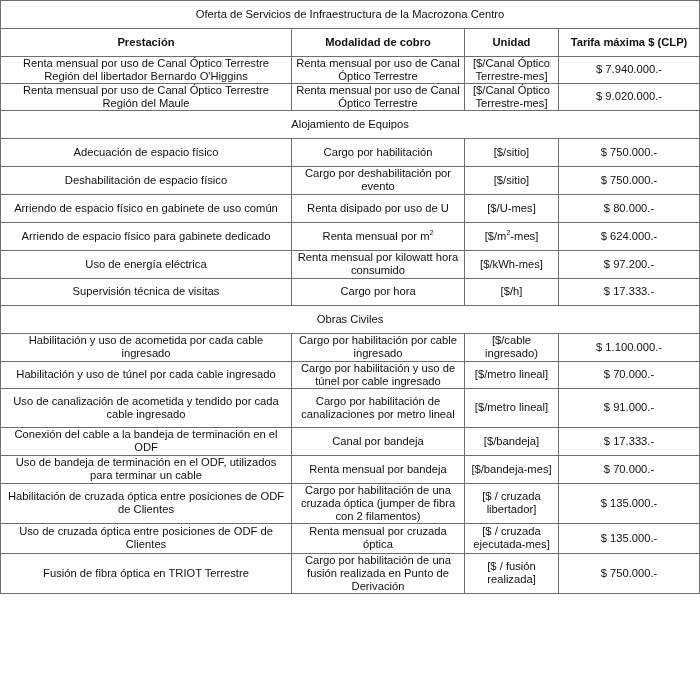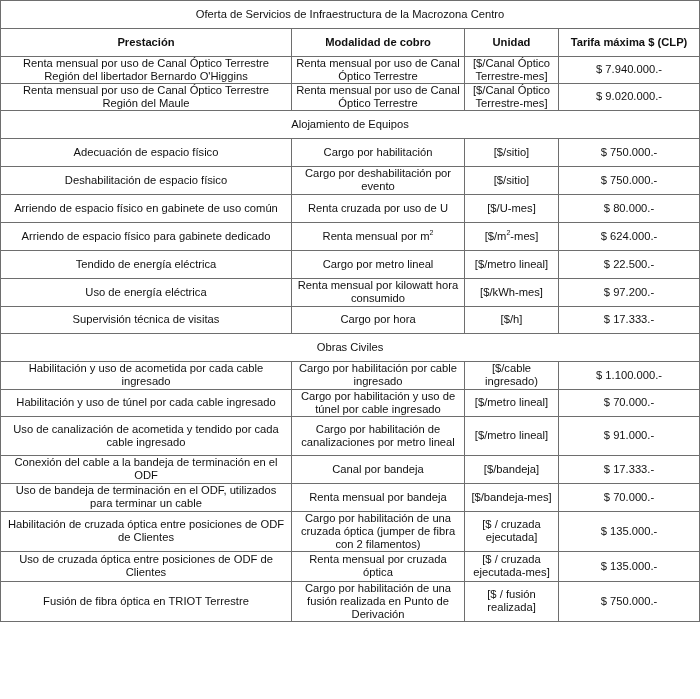--- a/index.html
+++ b/index.html
@@ -68,35 +68,29 @@
       <td>$ 750.000.-</td>
     </tr>
     <tr style="height:28px">
       <td class="outer">Deshabilitación de espacio físico</td>
       <td>Cargo por deshabilitación por evento</td>
       <td>[$/sitio]</td>
       <td>$ 750.000.-</td>
     </tr>
     <tr style="height:28px">
       <td class="outer">Arriendo de espacio físico en gabinete de uso común</td>
-      <td>Renta cruzada por uso de U</td>
+      <td>Renta disipado por uso de U</td>
       <td>[$/U-mes]</td>
       <td>$ 80.000.-</td>
     </tr>
     <tr style="height:28px">
       <td class="outer">Arriendo de espacio físico para gabinete dedicado</td>
       <td><span>Renta mensual por m</span><sup>2</sup></td>
       <td><span>[$/m</span><sup>2</sup><span>-mes]</span></td>
       <td>$ 624.000.-</td>
-    </tr>
-    <tr style="height:28px">
-      <td class="outer">Tendido de energía eléctrica</td>
-      <td>Cargo por metro lineal</td>
-      <td>[$/metro lineal]</td>
-      <td>$ 22.500.-</td>
     </tr>
     <tr style="height:28px">
       <td class="outer">Uso de energía eléctrica</td>
       <td>Renta mensual por kilowatt hora consumido</td>
       <td>[$/kWh-mes]</td>
       <td>$ 97.200.-</td>
     </tr>
     <tr style="height:27px">
       <td class="outer">Supervisión técnica de visitas</td>
       <td>Cargo por hora</td>
@@ -134,21 +128,21 @@
     <tr style="height:28px">
       <td class="outer">Uso de bandeja de terminación en el ODF, utilizados para terminar un cable</td>
       <td>Renta mensual por bandeja</td>
       <td>[$/bandeja-mes]</td>
       <td>$ 70.000.-</td>
     </tr>
 
     <tr style="height:38px">
       <td class="outer">Habilitación de cruzada óptica entre posiciones de ODF de Clientes</td>
       <td>Cargo por habilitación de una cruzada óptica (jumper de fibra con 2 filamentos)</td>
-      <td>[$ / cruzada ejecutada]</td>
+      <td>[$ / cruzada libertador]</td>
       <td>$ 135.000.-</td>
     </tr>
     <tr style="height:30px">
       <td class="outer">Uso de cruzada óptica entre posiciones de ODF de Clientes</td>
       <td>Renta mensual por cruzada óptica</td>
       <td>[$ / cruzada ejecutada-mes]</td>
       <td>$ 135.000.-</td>
     </tr>
     <tr style="height:38px">
       <td class="outer">Fusión de fibra óptica en TRIOT Terrestre</td>

